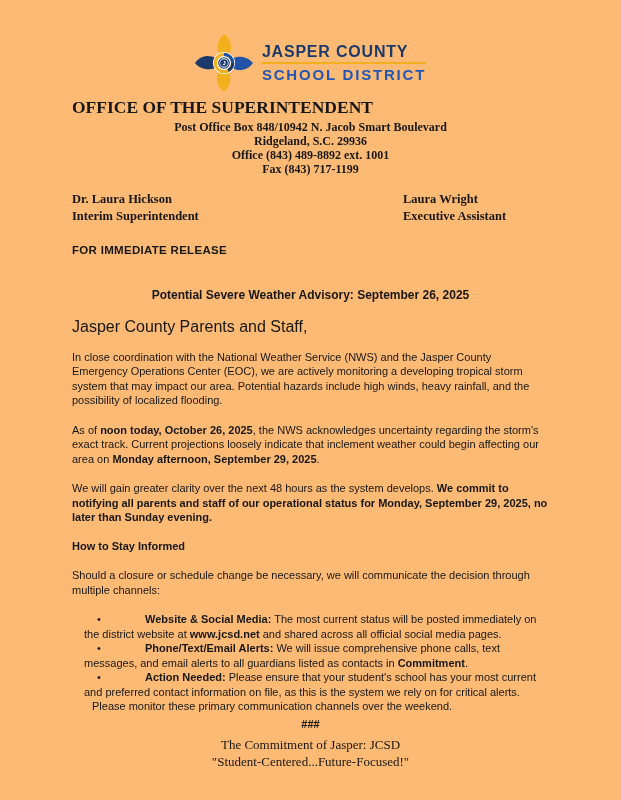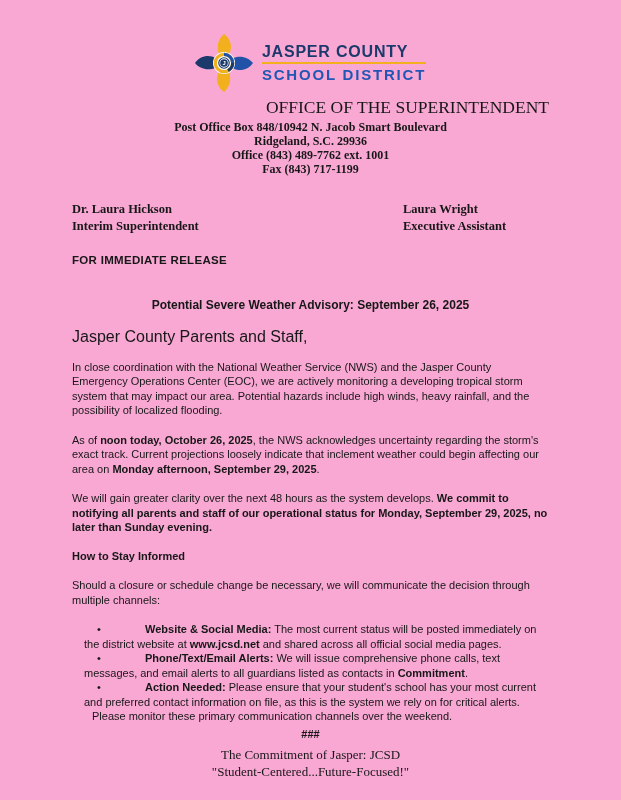--- a/index.html
+++ b/index.html
@@ -1,38 +1,38 @@
 <!DOCTYPE html>
 <html><head>
 <meta charset="utf-8">
 <style>
   html,body{margin:0;padding:0;background:#ffffff;}
   .page{
-    width:621px;height:800px;background:#f9a8d4;color:#171717;
+    width:621px;height:800px;background:#fdba74;color:#171717;
     font-family:"Liberation Sans",sans-serif;
     padding:0 72px;box-sizing:border-box;overflow:hidden;position:relative;
   }
   
   .logo-row{display:flex;justify-content:center;align-items:center;gap:9px;padding-top:32px;}
   .logo-icon{width:58px;height:62px;flex:0 0 auto;}
   .logo-text{display:flex;flex-direction:column;}
   .logo-line1{font-size:16px;font-weight:bold;letter-spacing:0.8px;color:#1b3a6b;line-height:18px;}
   .logo-rule{height:2px;background:#f2b01e;margin:1px 0 2px 0;}
   .logo-line2{font-size:15px;font-weight:bold;letter-spacing:1.8px;color:#2156b4;line-height:17px;}
   .office-title{
-    font-family:"Liberation Serif",serif;font-weight:normal;font-size:17.5px;
-    text-align:right;margin-top:3px;line-height:20px;
+    font-family:"Liberation Serif",serif;font-weight:bold;font-size:17.5px;
+    text-align:left;margin-top:3px;line-height:20px;
   }
   .addr{
     font-family:"Liberation Serif",serif;font-weight:bold;font-size:12px;
     text-align:center;line-height:14px;
   }
   .addr-block{margin-top:3px;}
   
-  .contacts{display:flex;margin-top:25px;font-family:"Liberation Serif",serif;
+  .contacts{display:flex;margin-top:15px;font-family:"Liberation Serif",serif;
     font-weight:bold;font-size:12.5px;line-height:17px;}
   .contact-left{flex:0 0 331px;}
   .contact-right{flex:1;}
   
   .release{font-weight:bold;font-size:11.5px;margin-top:19px;letter-spacing:0.3px;}
   .advisory-title{text-align:center;font-weight:bold;font-size:12px;margin:32px 0 0 0;}
   .salutation{font-size:16px;margin:18px 0 0 0;line-height:14.5px;}
   .body-para{font-size:11px;line-height:14.5px;margin:15px 0 0 0;}
   .section-heading{font-size:11px;font-weight:bold;margin:14px 0 8px 0;line-height:14.5px;}
   .bullet-list{margin:15px 0 0 12px;font-size:11px;line-height:14.5px;}
@@ -73,21 +73,21 @@
         <div class="logo-line1">JASPER COUNTY</div>
         <div class="logo-rule"></div>
         <div class="logo-line2">SCHOOL DISTRICT</div>
       </div>
     </div>
 
     <div class="office-title">OFFICE OF THE SUPERINTENDENT</div>
     <div class="addr-block">
       <div class="addr">Post Office Box 848/10942 N. Jacob Smart Boulevard</div>
       <div class="addr">Ridgeland, S.C. 29936</div>
-      <div class="addr">Office (843) 489-7762 ext. 1001</div>
+      <div class="addr">Office (843) 489-8892 ext. 1001</div>
       <div class="addr">Fax (843) 717-1199</div>
     </div>
   </header>
 
   <section class="contacts">
     <div class="contact-left">
       <div>Dr. Laura Hickson</div>
       <div>Interim Superintendent</div>
     </div>
     <div class="contact-right">

